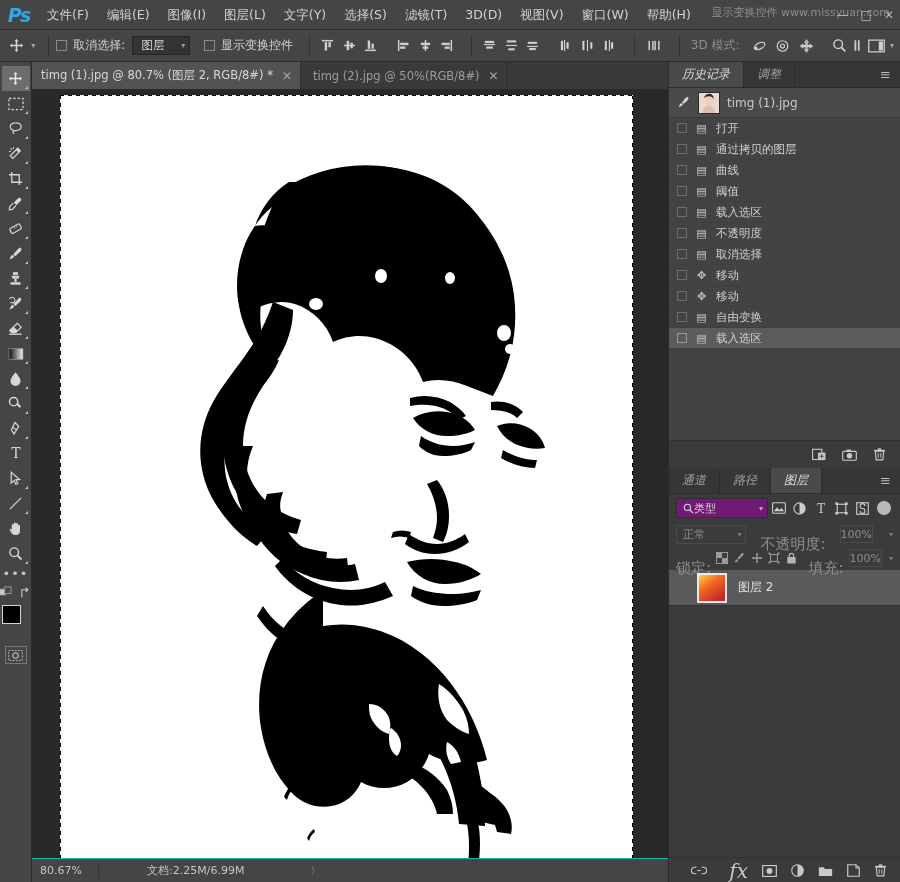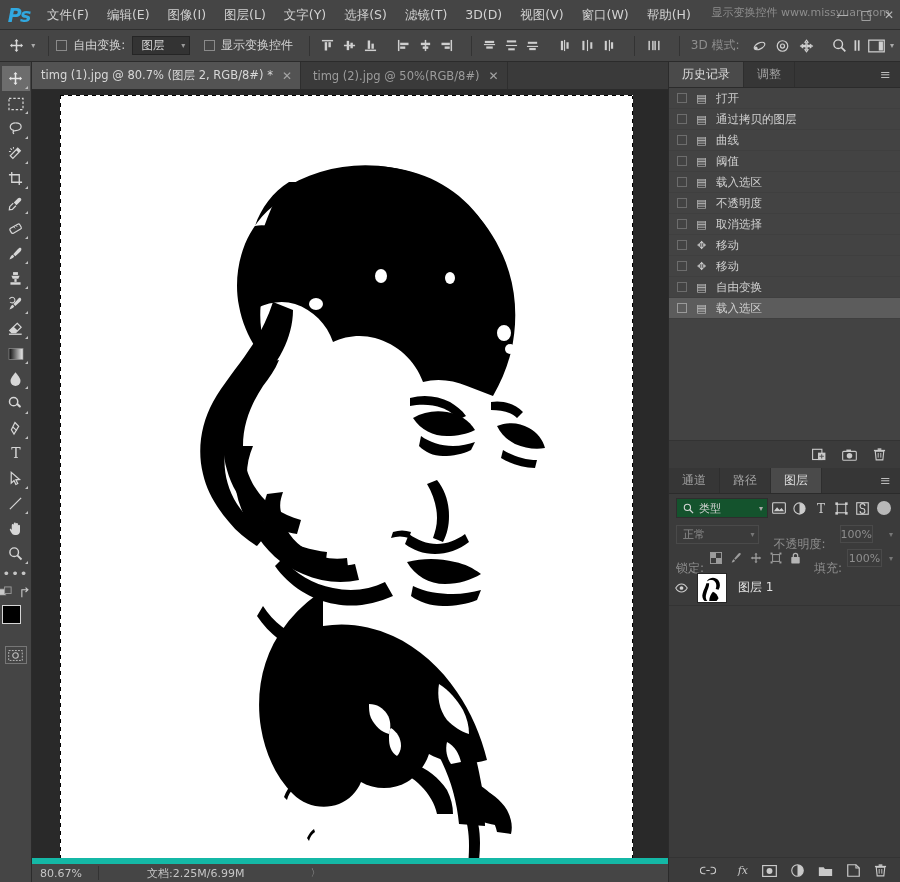--- a/index.html
+++ b/index.html
@@ -126,36 +126,36 @@
     background-repeat:no-repeat;
     pointer-events:none;
   }
   .artwork { position:absolute; left:29px; top:6px; width:571px; height:762px; }
   .artwork svg { display:block; width:100%; height:100%; }
 
   
   .statusbar {
     position:absolute; left:32px; top:858px; width:636px; height:24px;
     background:#454545; display:flex; align-items:center; gap:0;
-    border-top:6px solid #14b8a6; font-size:11px; color:#c6c6c6;
+    border-top:1px solid #14b8a6; font-size:11px; color:#c6c6c6;
   }
   .sb-zoom { width:66px; padding-left:8px; }
   .sb-sep { width:1px; height:14px; background:#333; }
   .sb-doc { padding-left:48px;text-align:right; }
   .sb-arrow { padding-left:66px; color:#a8a8a8; font-size:10px; }
 
   
   .rightcol {
     position:absolute; left:668px; top:62px; width:232px; height:820px;
     background:#3b3b3b; border-left:1px solid #2b2b2b;
   }
   .panel { background:#3b3b3b; }
   .panel-tabs {
     height:26px; background:#363636; display:flex; align-items:stretch;
-    position:relative; border-bottom:1px solid #2b2b2b;
+    position:relative; border-bottom:1px solid #2b2b2b;font-style:italic;
   }
   .ptab {
     padding:0 13px; display:flex; align-items:center; font-size:12px;
     color:#a0a0a0; background:#363636; border-right:1px solid #2e2e2e;
     white-space:nowrap;
   }
   .ptab.active { background:#4a4a4a; color:#ddd; }
   .pmenu { margin-left:auto; display:flex; align-items:center; padding:0 9px; color:#bdbdbd; font-size:13px;}
 
   
@@ -179,37 +179,37 @@
     justify-content:flex-end; gap:16px; padding-right:14px; border-top:1px solid #333;
   }
   .foot-ico { color:#c9c9c9; font-size:13px; }
 
   
   .lay-filter {
     height:28px; display:flex; align-items:center; gap:0; padding:0 7px;
     background:#3b3b3b;
   }
   .filter-select {
-    width:92px; height:20px; background:#14532d; border:1px solid #2e2e2e; display:flex;
-    align-items:center; gap:5px; padding:0 4px 0 6px; font-size:11px; color:#d6d6d6;
+    width:92px; height:20px; background:#701a75; border:1px solid #2e2e2e; display:flex;
+    align-items:center; padding:0 4px 0 6px; font-size:11px; color:#d6d6d6;
   }
   .filter-select .cv { margin-left:auto; font-size:8px; color:#aaa; }
   .ftog { width:21px; height:20px; display:flex; align-items:center; justify-content:center;
           color:#cdcdcd; font-size:12px;}
   .fswitch { width:14px; height:14px; border-radius:7px; background:#b9b9b9; margin-left:4px;}
   .lay-blend {
     height:24px; display:flex; align-items:center; padding:0 7px; gap:14px;
   }
   .blend-select {
     width:124px; height:19px; background:#3b3b3b; border:1px solid #4a4a4a;
     display:flex; align-items:center; justify-content:space-between; padding:0 4px 0 6px;
     font-size:11px; color:#8e8e8e;
   }
   .blend-select .cv { font-size:8px; color:#777; }
-  .lbl-dim { font-size:12px; color:#8e8e8e; white-space:nowrap;margin-top:20px;}
+  .lbl-dim { font-size:15px; color:#8e8e8e; white-space:nowrap;margin-top:20px;}
   .val-box {
     width:40px; height:18px; border:1px solid #4a4a4a; background:#3b3b3b;
     font-size:11px; color:#8e8e8e; display:flex; align-items:center; justify-content:center;
   }
   .caret-sm { font-size:8px; color:#777; margin-left:2px;}
   .lay-lock { height:24px; display:flex; align-items:center; padding:0 7px; gap:5px;}
   .lock-ico { width:17px; height:18px; display:flex;align-items:center;justify-content:center;
               color:#9c9c9c; font-size:11px;}
   .lay-list { background:#3b3b3b; }
   .lay-row {
@@ -258,21 +258,21 @@
 
   <div class="optionsbar">
     <div class="opt-tool">
       <svg class="ico" width="15" height="15" viewBox="0 0 16 16">
           <path d="M8 1 L10.2 3.4 H8.8 V7.2 H12.6 V5.8 L15 8 L12.6 10.2 V8.8 H8.8 V12.6 H10.2 L8 15 L5.8 12.6 H7.2 V8.8 H3.4 V10.2 L1 8 L3.4 5.8 V7.2 H7.2 V3.4 H5.8 Z" fill="#d8d8d8"></path>
         </svg>
     </div>
     <div class="opt-caret">▾</div>
     <div class="opt-sep"></div>
     <div class="opt-chk"></div>
-    <div class="opt-label">自由变换:</div>
+    <div class="opt-label">取消选择:</div>
     <div class="opt-select">
       <span>图层</span>
       <span class="cv">▾</span>
     </div>
     <div style="width:14px"></div>
     <div class="opt-chk"></div>
     <div class="opt-label">显示变换控件</div>
     <div class="opt-sep" style="margin-left:16px"></div>
 
     <div class="align-ico">
@@ -645,20 +645,35 @@
 
   <div class="rightcol">
 
     <div class="panel">
       <div class="panel-tabs">
         <div class="ptab active">历史记录</div>
         <div class="ptab">调整</div>
         <div class="pmenu">≡</div>
       </div>
       <div class="hist-body">
+        <div class="hist-snap">
+          <span class="brushico">
+            <svg class="ico" width="13" height="13" viewBox="0 0 14 14">
+                <path d="M12 1.4 c-.9-.9-2 -.2-3 1 L5.4 7 L7 8.6 L11 5 c1.2-1.2 1.8-2.7 1-3.6 Z" fill="#d3d3d3"></path>
+                <path d="M4.8 7.6 C3.6 8.1 2.8 9.4 2 12 c2.6-.8 3.8-1.7 4.3-2.9 Z" fill="#d3d3d3"></path>
+              </svg>
+          </span>
+          <svg class="thumb-img" viewBox="0 0 22 22">
+              <rect width="22" height="22" fill="#e9d9d2"></rect>
+              <ellipse cx="11" cy="8.5" rx="4.6" ry="5.4" fill="#f0cdba"></ellipse>
+              <path d="M4 22 c0-5 3.4-8 7-8 s7 3 7 8 z" fill="#d9c0b4"></path>
+              <path d="M5.6 5.8 c.6-4 4-5.4 6.3-5 2.4.4 4.6 2.6 4.3 6 -1 -2.4-3.4-3.4-6-3.2 -2 .2-3.6 1-4.6 2.2 z" fill="#3b2a22"></path>
+            </svg>
+          <span>timg (1).jpg</span>
+        </div>
 
         <div class="hist-row">
           <span class="hist-chk"></span>
           <span class="hist-ico">▤</span>
           <span>打开</span>
         </div>
         <div class="hist-row">
           <span class="hist-chk"></span>
           <span class="hist-ico">▤</span>
           <span>通过拷贝的图层</span>
@@ -831,44 +846,43 @@
               <rect x="1.4" y="5.4" width="9.2" height="7" rx="0.8" fill="#b5b5b5"></rect>
               <path d="M3.6 5.4 V3.8 a2.4 2.4 0 0 1 4.8 0 V5.4" fill="none" stroke="#b5b5b5" stroke-width="1.3"></path>
             </svg>
         </span>
         <span class="lbl-dim" style="margin-left:6px">填充:</span>
         <span class="val-box">100%</span>
         <span class="caret-sm">▾</span>
       </div>
 
       <div class="lay-list">
-        <div class="lay-row">
-          <span class="eye">
-            <svg class="ico" width="13" height="10" viewBox="0 0 14 10">
-                <path d="M0.8 5 C2.6 1.8 4.6 0.6 7 0.6 C9.4 0.6 11.4 1.8 13.2 5 C11.4 8.2 9.4 9.4 7 9.4 C4.6 9.4 2.6 8.2 0.8 5 Z" fill="none" stroke="#d0d0d0" stroke-width="1.1"></path>
-                <circle cx="7" cy="5" r="2" fill="#d0d0d0"></circle>
-              </svg>
-          </span>
+        <div class="lay-row sel">
+          <span class="eye off">◉</span>
           <svg class="lay-thumb" viewBox="0 0 30 30">
-              <rect width="30" height="30" fill="#ffffff"></rect>
-              <path d="M10 7 c3-4 9-4 12 0 c2 3 2 7 0 10 l-3 -1 c1-3 1-6 -1-8 c-2-2 -6-2 -8 0 z" fill="#000"></path>
-              <path d="M9 10 c-1 4 -3 7 -4 11 c-1 3 0 6 2 8 h3 c-2-2 -2-5 -1-8 c1-4 3-7 3-11 z" fill="#000"></path>
-              <path d="M16 19 c3 1 5 4 6 7 l-2 3 h-8 c0-4 2-8 4-10 z" fill="#000"></path>
-            </svg>
-          <span class="lay-name">图层 1</span>
+              <defs>
+                <linearGradient id="lg2" x1="0" y1="0" x2="0.7" y2="1">
+                  <stop offset="0" stop-color="#ffd24a"></stop>
+                  <stop offset="0.45" stop-color="#f4671f"></stop>
+                  <stop offset="1" stop-color="#c1272d"></stop>
+                </linearGradient>
+              </defs>
+              <rect width="30" height="30" fill="url(#lg2)"></rect>
+            </svg>
+          <span class="lay-name">图层 2</span>
         </div>
       </div>
 
       <div class="lay-foot">
         <span class="foot-ico">
           <svg class="ico" width="16" height="9" viewBox="0 0 17 10">
               <path d="M6.6 5 H10.4 M5.6 1.4 H3.6 a3.6 3.6 0 0 0 0 7.2 H5.6 M11.4 1.4 H13.4 a3.6 3.6 0 0 1 0 7.2 H11.4" fill="none" stroke="#c9c9c9" stroke-width="1.3"></path>
             </svg>
         </span>
-        <span class="foot-ico" style="font-style:italic; font-family:'DejaVu Serif',serif; font-size:11px;margin-left:8px;">fx</span>
+        <span class="foot-ico" style="font-style:italic; font-family:'DejaVu Serif',serif; font-size:20px;margin-left:8px;">fx</span>
         <span class="foot-ico">
           <svg class="ico" width="15" height="12" viewBox="0 0 16 13">
               <rect x="0.6" y="0.6" width="14.8" height="11.8" fill="none" stroke="#c9c9c9" stroke-width="1.3"></rect>
               <circle cx="8" cy="6.5" r="3.2" fill="#c9c9c9"></circle>
             </svg>
         </span>
         <span class="foot-ico">
           <svg class="ico" width="13" height="13" viewBox="0 0 14 14">
               <circle cx="7" cy="7" r="6.2" fill="none" stroke="#c9c9c9" stroke-width="1.2"></circle>
               <path d="M7 0.8 a6.2 6.2 0 0 1 0 12.4 z" fill="#c9c9c9"></path>

